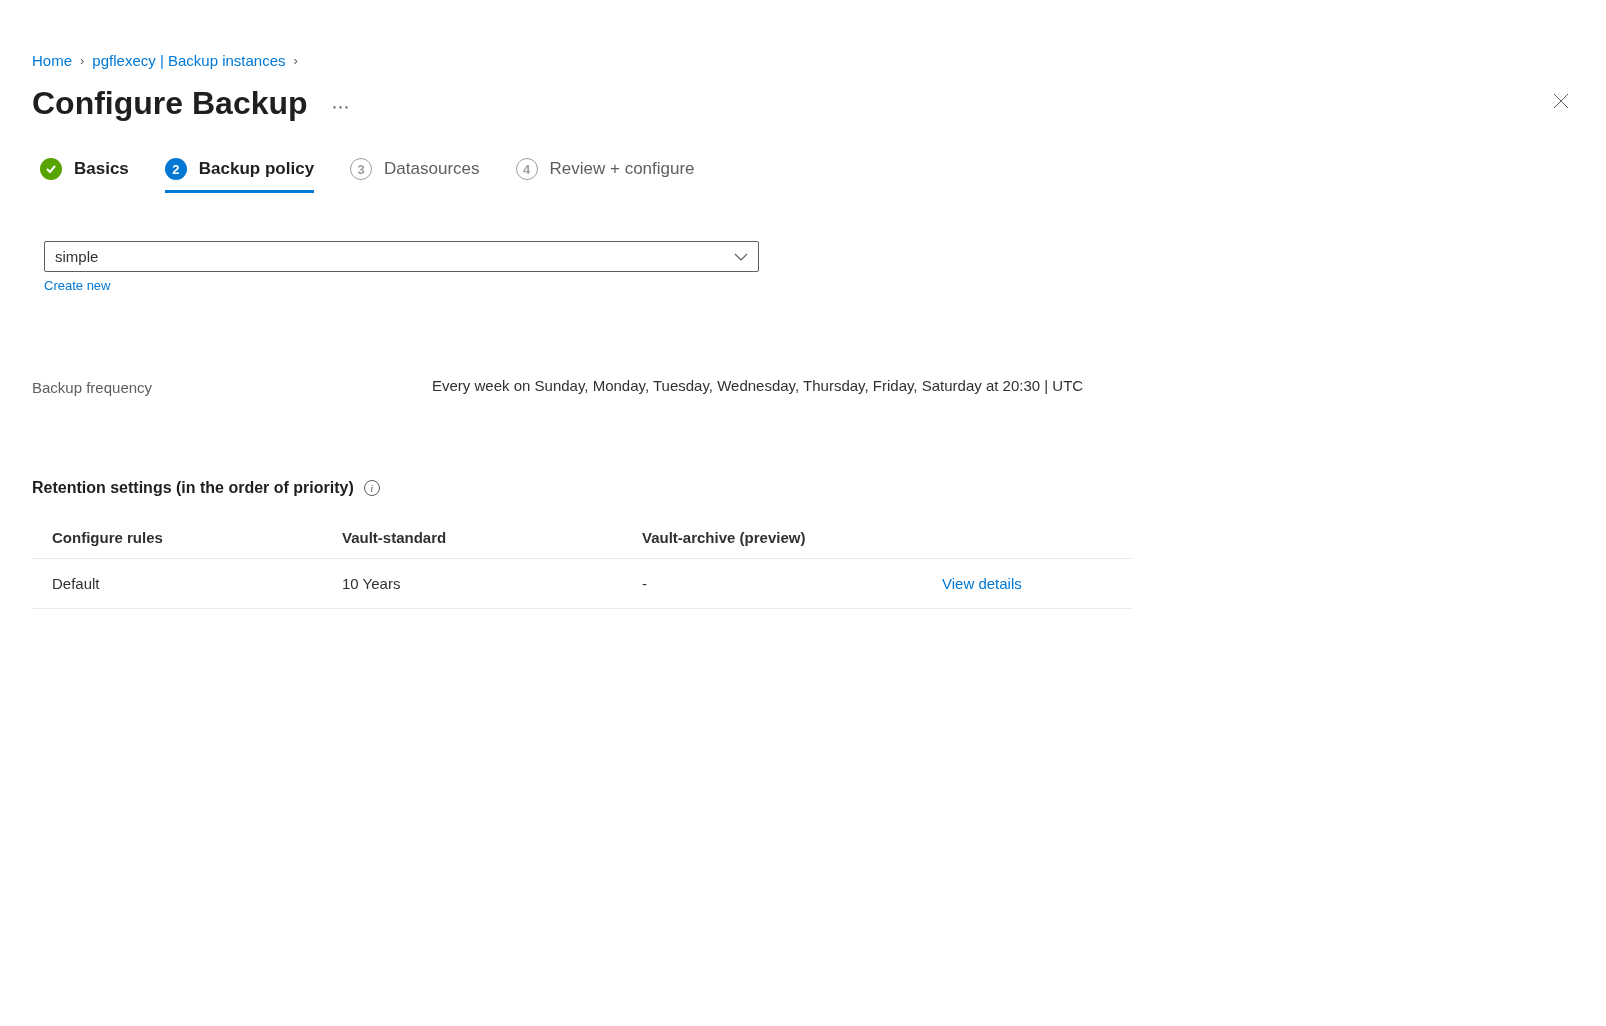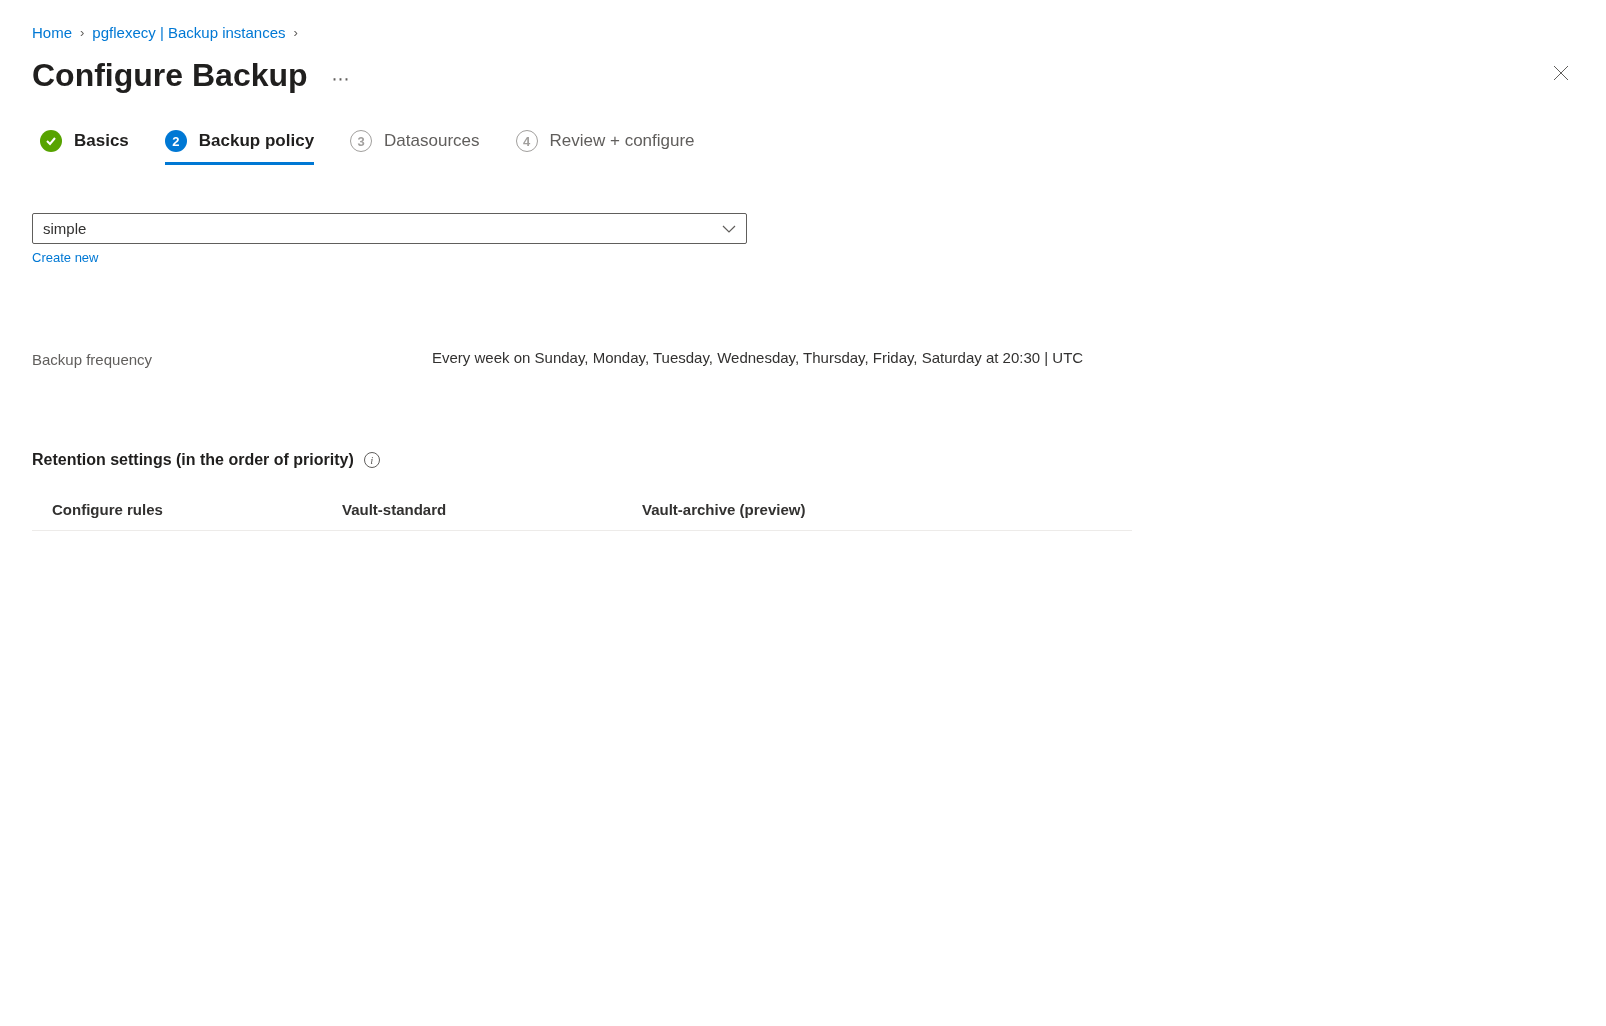--- a/index.html
+++ b/index.html
@@ -13,20 +13,21 @@
       color: #323130;
       background: #ffffff;
       padding: 24px 32px;
     }
     .breadcrumb {
       display: flex;
       align-items: center;
       gap: 8px;
       margin-bottom: 16px;
       font-size: 15px;
+      margin-top: 28px;
     }
     .breadcrumb a {
       color: #0078d4;
       text-decoration: none;
       cursor: pointer;
     }
     .breadcrumb .chevron {
       color: #605e5c;
       font-size: 13px;
     }
@@ -126,20 +127,21 @@
     }
     .form-label.muted {
       color: #605e5c;
     }
     .required {
       color: #a4262c;
       margin-left: 2px;
     }
     .form-control {
       flex: 0 0 715px;
+      margin-left: 12px;
     }
     .select-box {
       display: flex;
       align-items: center;
       justify-content: space-between;
       border: 1px solid #605e5c;
       border-radius: 2px;
       padding: 6px 10px;
       cursor: pointer;
       font-size: 15px;
@@ -292,13 +294,21 @@
   <span class="info-icon">i</span>
 </div>
 
 <div class="retention-table">
   <div class="retention-header">
     <div class="col-rules">Configure rules</div>
     <div class="col-standard">Vault-standard</div>
     <div class="col-archive">Vault-archive (preview)</div>
     <div class="col-action"></div>
   </div>
+  <div class="retention-row">
+    <div class="col-rules">Default</div>
+    <div class="col-standard">10 Years</div>
+    <div class="col-archive">-</div>
+    <div class="col-action">
+      <a class="view-details">View details</a>
+    </div>
+  </div>
 </div>
 
 </body></html>

